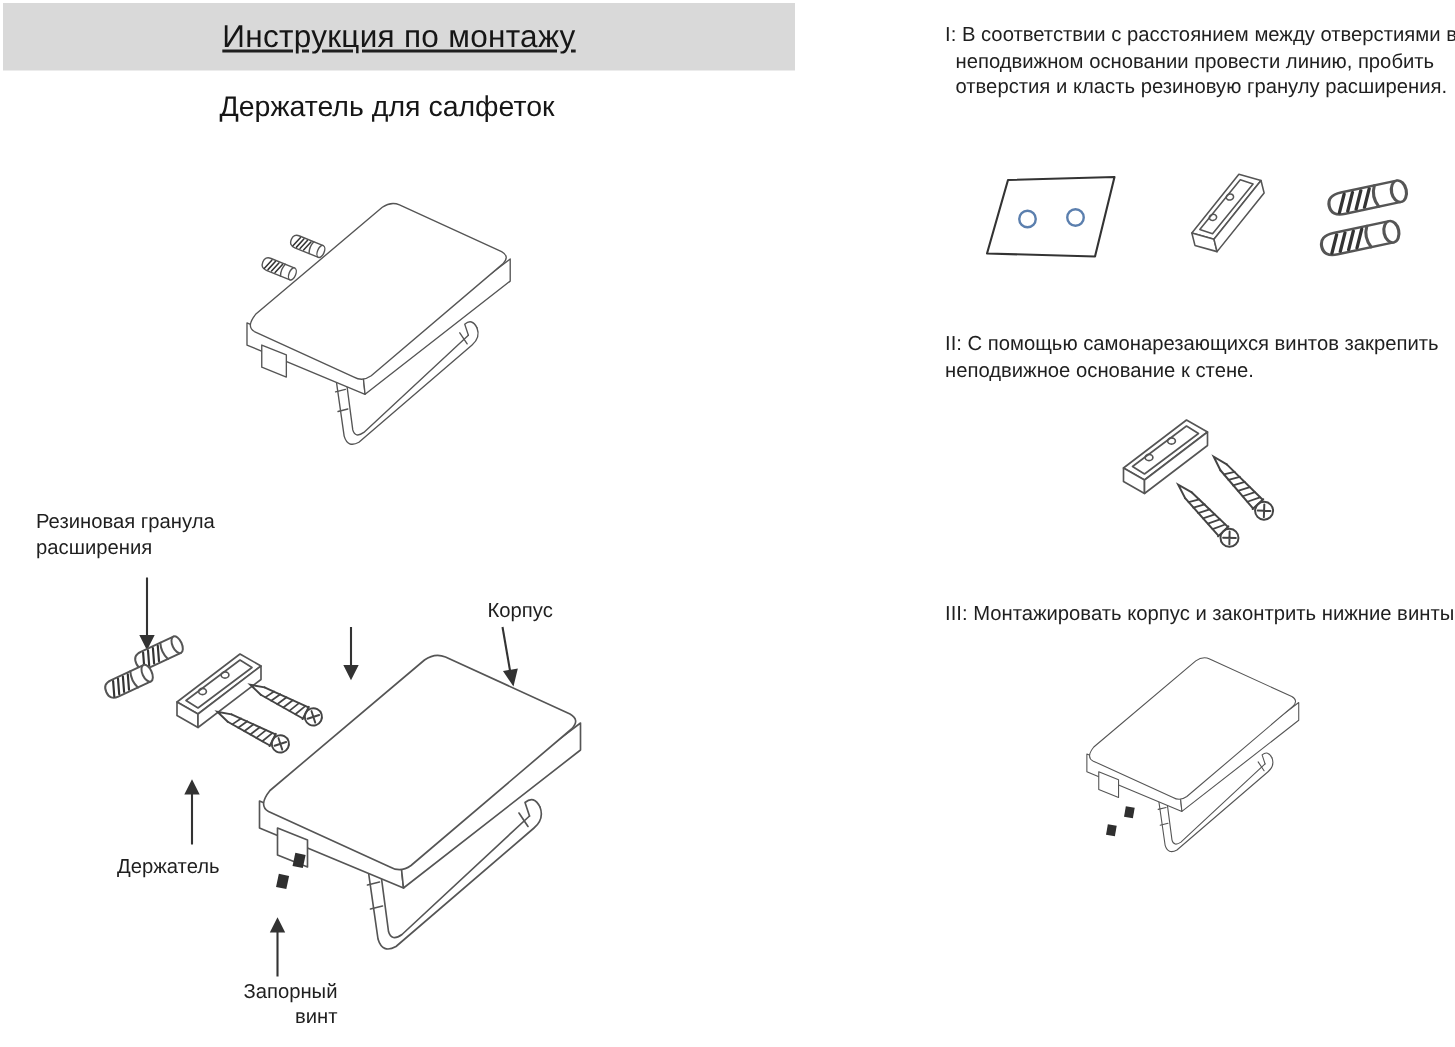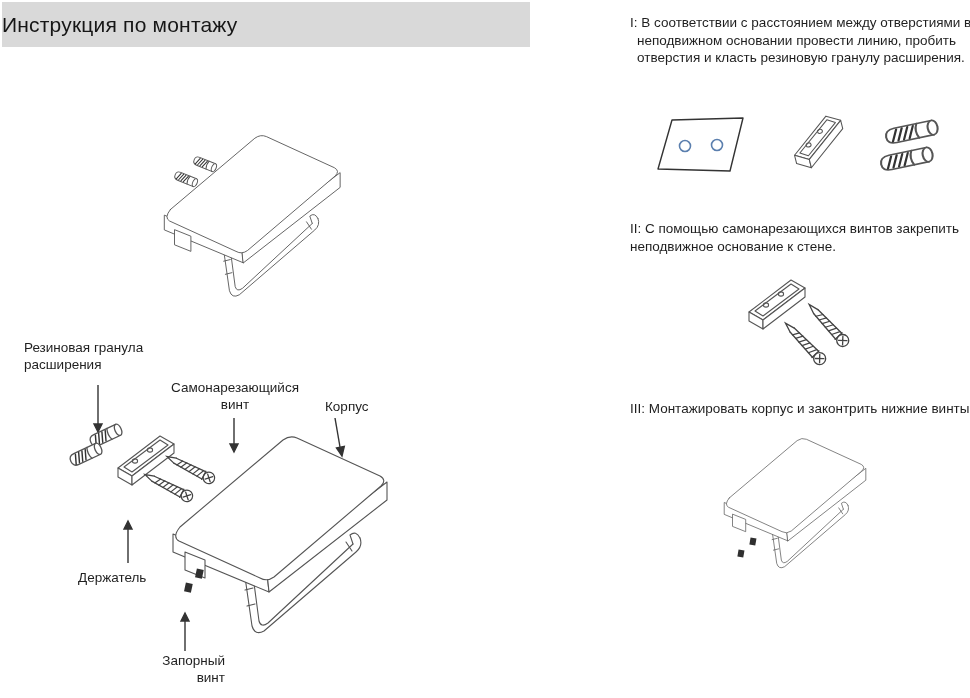--- a/index.html
+++ b/index.html
@@ -1,19 +1,19 @@
 <!DOCTYPE html>
 <html><head>
 <meta charset="utf-8">
 <style>
   html,body{margin:0;padding:0;background:#fff;}
   .page{position:relative;width:970px;height:698px;background:#ffffff;overflow:hidden;
         font-family:"Liberation Sans",sans-serif;color:#1f1f1f;}
   .header-bar{position:absolute;left:2px;top:2px;width:528px;height:45px;background:#d9d9d9;
-        display:flex;align-items:center;justify-content:flex-start;}
+        display:flex;align-items:center;justify-content:center;text-decoration:underline;}
   .header-title{font-size:21px;letter-spacing:.2px;color:#161616;}
   .subtitle{position:absolute;left:0;top:61px;width:516px;text-align:center;font-size:19px;color:#161616;}
   .part-label{position:absolute;font-size:13.5px;line-height:17px;color:#1f1f1f;}
   .step-text{position:absolute;font-size:13.5px;line-height:17.5px;color:#1f1f1f;}
   .hang{padding-left:7px;text-indent:-7px;}
   .illus{position:absolute;}
   svg{overflow:visible;}
 </style>
 </head>
 <body>
@@ -53,20 +53,21 @@
         <ellipse cx="24" cy="0" rx="2.6" ry="5" fill="#fff"></ellipse>
         <path d="M16,-5 Q14,0 16,5"></path>
         <path d="M2,4 L5,-4 M5,4 L8,-4 M8,4 L11,-4 M11,4 L14,-4" stroke="#333" stroke-width="1.2"></path>
       </g>
     </defs>
   </svg>
 
   <div class="header-bar">
     <span class="header-title">Инструкция по монтажу</span>
   </div>
+  <div class="subtitle">Держатель для салфеток</div>
 
   <svg class="illus" style="left:140px;top:118px" width="270" height="225" viewBox="0 0 270 225">
     <g>
       <use href="#sym-holder" transform="translate(14,12) scale(0.82)"></use>
     </g>
     <g>
       <use href="#sym-plug" transform="translate(55,42) rotate(22) scale(0.85)"></use>
       <use href="#sym-plug" transform="translate(36,57) rotate(22) scale(0.85)"></use>
     </g>
   </svg>
@@ -106,21 +107,20 @@
       <use href="#sym-holder" transform="translate(130,50)"></use>
     </g>
 
     <g fill="#2f2f2f">
       <rect x="166" y="189" width="7" height="9" transform="rotate(12 169 193)"></rect>
       <rect x="155" y="203" width="7" height="9" transform="rotate(12 158 207)"></rect>
     </g>
   </svg>
 
   <div class="part-label" style="left:24px;top:339px;width:150px">Резиновая гранула расширения</div>
-  <div class="part-label" style="left:170px;top:379px;width:130px;text-align:center">Самонарезающийся винт</div>
   <div class="part-label" style="left:325px;top:398px">Корпус</div>
   <div class="part-label" style="left:78px;top:569px">Держатель</div>
   <div class="part-label" style="left:145px;top:652px;width:80px;text-align:right">Запорный винт</div>
 
   <div class="step-text hang" style="left:630px;top:14px;width:342px">I: В соответствии с расстоянием между отверстиями в неподвижном основании провести линию, пробить отверстия и класть резиновую гранулу расширения.</div>
   <svg class="illus" style="left:645px;top:105px" width="310" height="100" viewBox="0 0 310 100">
     <g>
       <path d="M27,15 L98,13 L85,66 L13,64 Z" fill="#fff" stroke="#333" stroke-width="1.4" stroke-linejoin="round"></path>
       <circle cx="40" cy="41" r="5.5" fill="none" stroke="#5b7fae" stroke-width="1.6"></circle>
       <circle cx="72" cy="40" r="5.5" fill="none" stroke="#5b7fae" stroke-width="1.6"></circle>

